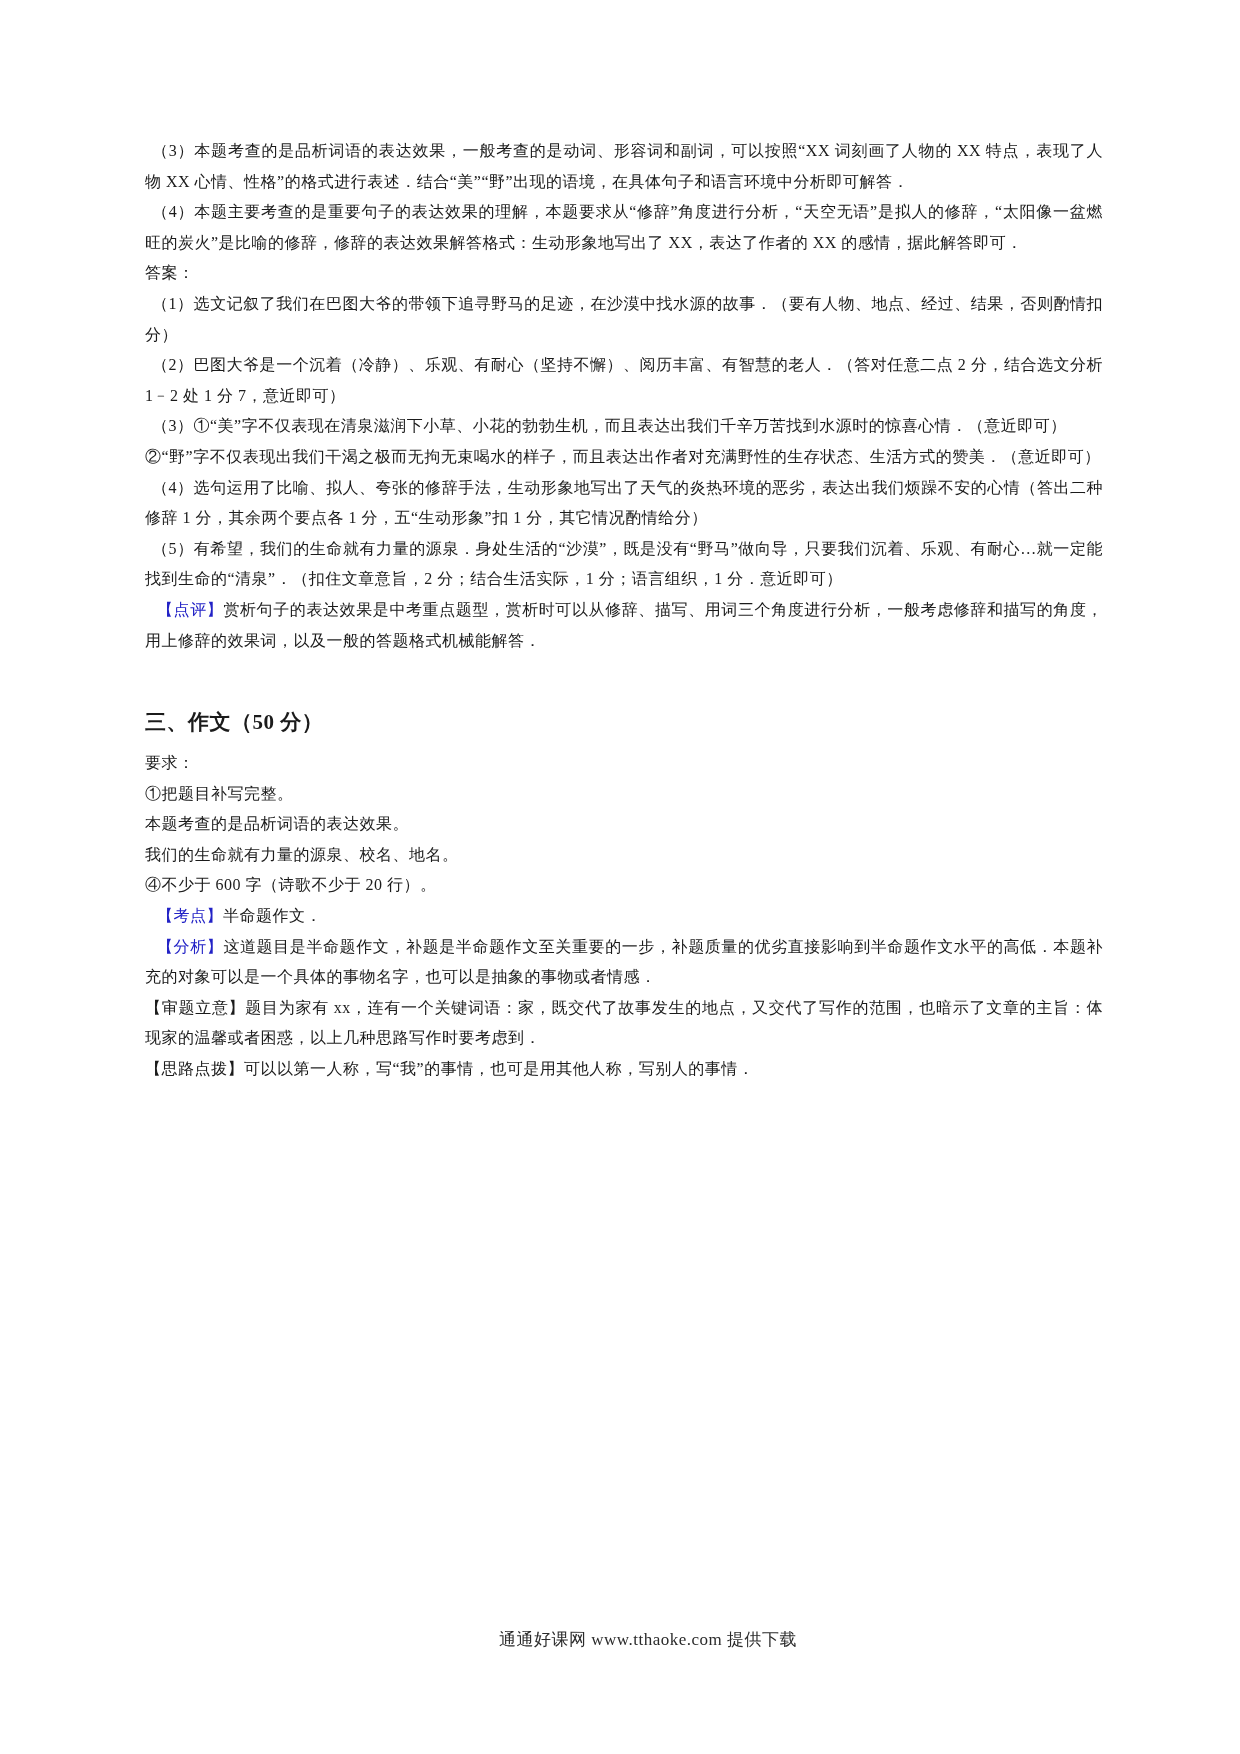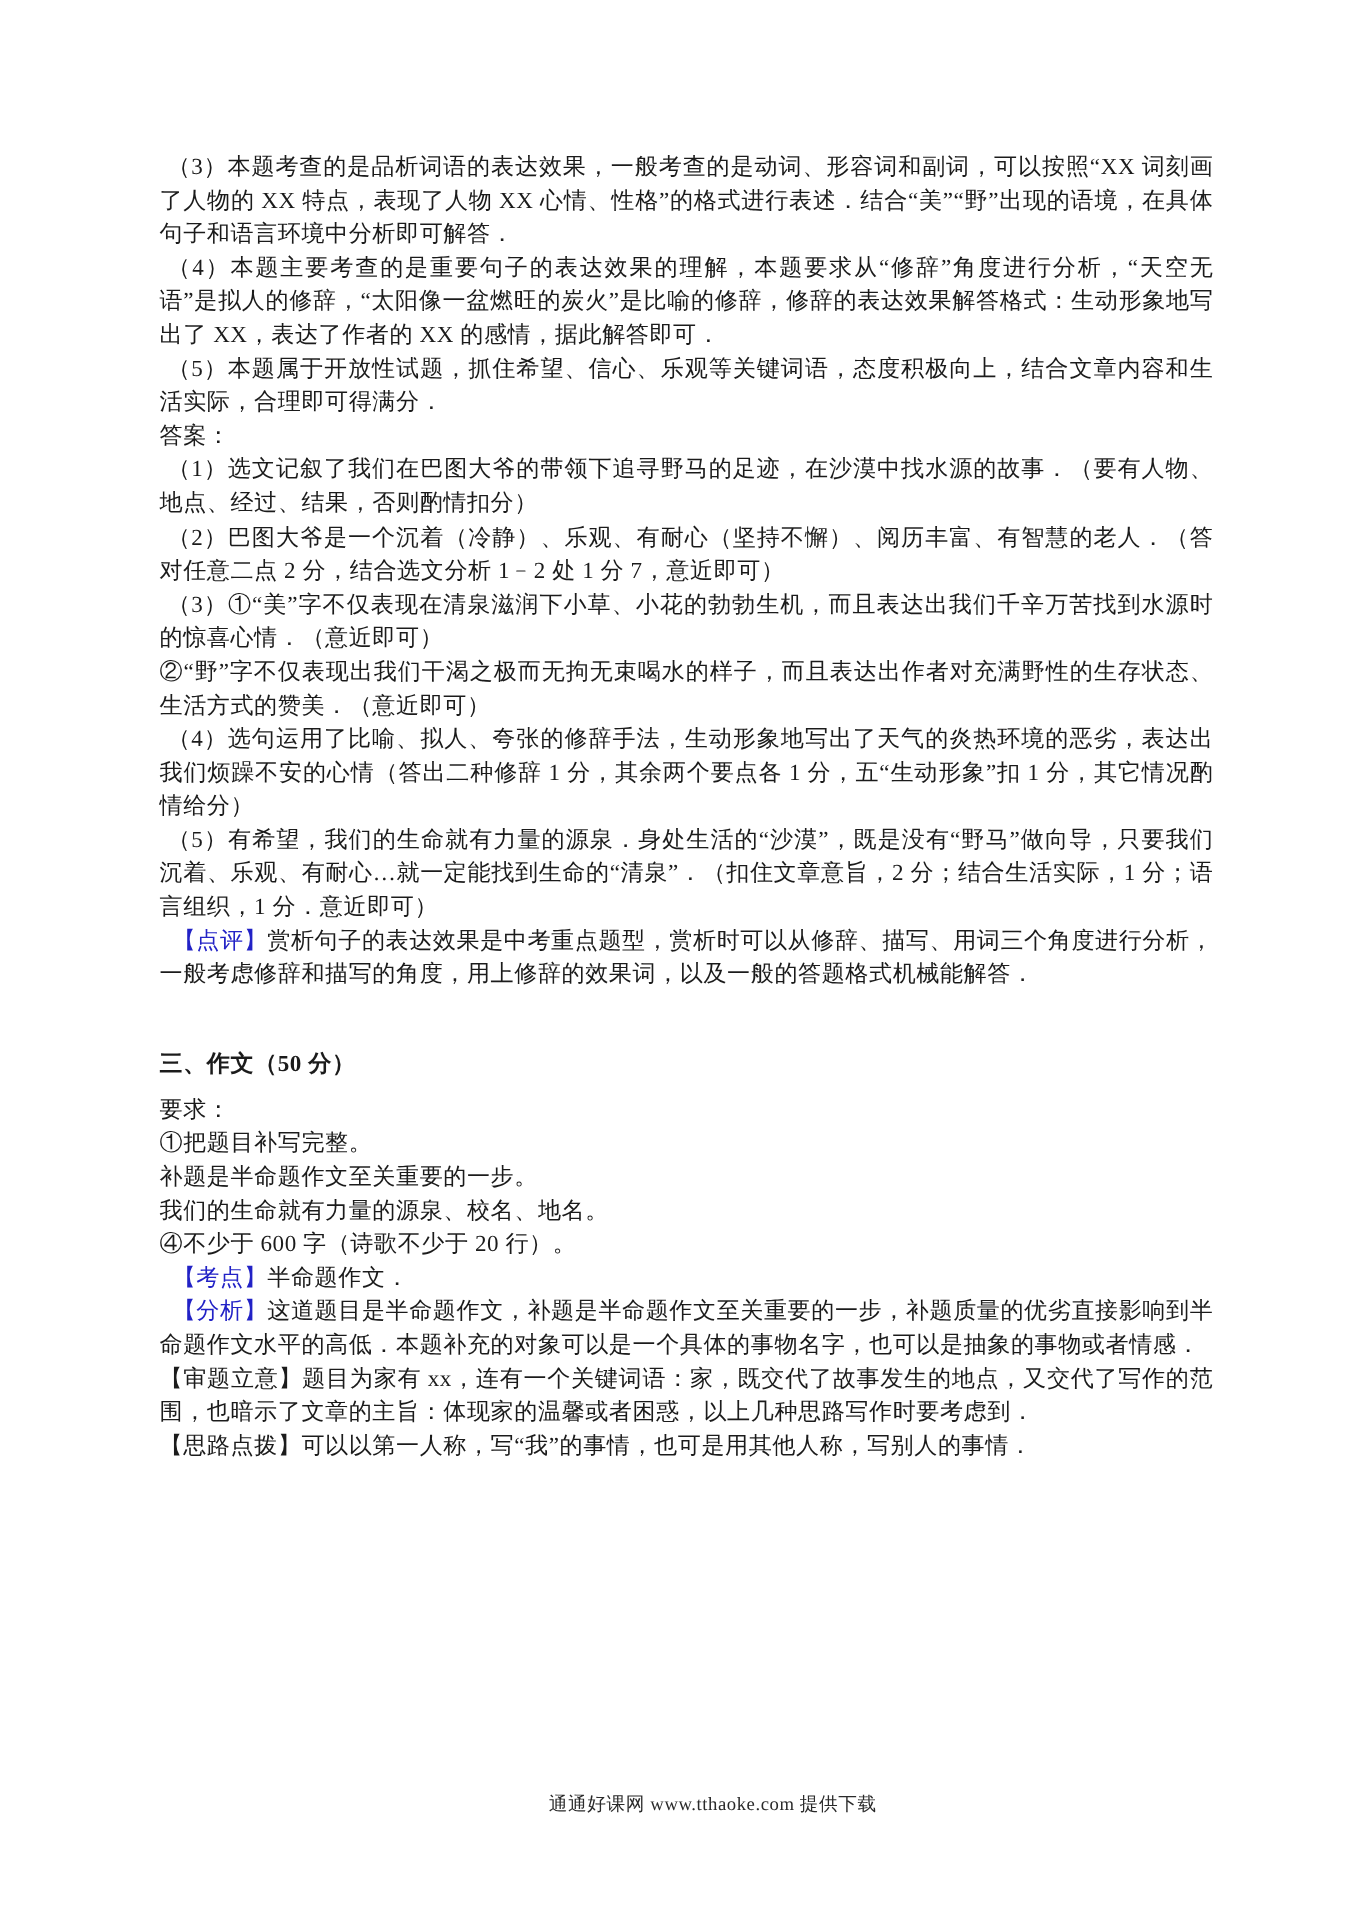--- a/index.html
+++ b/index.html
@@ -14,21 +14,21 @@
     overflow: hidden;
   }
   .content {
     position: absolute;
     left: 145px;
     top: 136px;
     width: 958px;
   }
   .para {
     margin: 0;
-    font-size: 21px;
+    font-size: 16px;
     line-height: 30.6px;
     text-align: justify;
     letter-spacing: 0.5px;
   }
   .para.indent { text-indent: 7px; }
   .tag { color: #2222c6; margin-left: 12px; }
   .heading {
     margin: 50px 0 10px 0;
     font-size: 21px;
     font-weight: bold;
@@ -48,38 +48,37 @@
   }
 </style>
 </head>
 <body>
 
 <div class="page">
   <div class="content">
 
     <p class="para indent">（3）本题考查的是品析词语的表达效果，一般考查的是动词、形容词和副词，可以按照“XX 词刻画了人物的 XX 特点，表现了人物 XX 心情、性格”的格式进行表述．结合“美”“野”出现的语境，在具体句子和语言环境中分析即可解答．</p>
     <p class="para indent">（4）本题主要考查的是重要句子的表达效果的理解，本题要求从“修辞”角度进行分析，“天空无语”是拟人的修辞，“太阳像一盆燃旺的炭火”是比喻的修辞，修辞的表达效果解答格式：生动形象地写出了 XX，表达了作者的 XX 的感情，据此解答即可．</p>
-    <p class="para indent">（5）本题属于开放性试题，抓住希望、信心、乐观等关键词语，态度积极向上，结合文章内容和生活实际，合理即可得满分．</p>
 
     <p class="para">答案：</p>
 
     <p class="para indent">（1）选文记叙了我们在巴图大爷的带领下追寻野马的足迹，在沙漠中找水源的故事．（要有人物、地点、经过、结果，否则酌情扣分）</p>
     <p class="para indent">（2）巴图大爷是一个沉着（冷静）、乐观、有耐心（坚持不懈）、阅历丰富、有智慧的老人．（答对任意二点 2 分，结合选文分析 1﹣2 处 1 分 7，意近即可）</p>
     <p class="para indent">（3）①“美”字不仅表现在清泉滋润下小草、小花的勃勃生机，而且表达出我们千辛万苦找到水源时的惊喜心情．（意近即可）</p>
     <p class="para">②“野”字不仅表现出我们干渴之极而无拘无束喝水的样子，而且表达出作者对充满野性的生存状态、生活方式的赞美．（意近即可）</p>
     <p class="para indent">（4）选句运用了比喻、拟人、夸张的修辞手法，生动形象地写出了天气的炎热环境的恶劣，表达出我们烦躁不安的心情（答出二种修辞 1 分，其余两个要点各 1 分，五“生动形象”扣 1 分，其它情况酌情给分）</p>
     <p class="para indent">（5）有希望，我们的生命就有力量的源泉．身处生活的“沙漠”，既是没有“野马”做向导，只要我们沉着、乐观、有耐心…就一定能找到生命的“清泉”．（扣住文章意旨，2 分；结合生活实际，1 分；语言组织，1 分．意近即可）</p>
 
     <p class="para"><span class="tag">【点评】</span><span>赏析句子的表达效果是中考重点题型，赏析时可以从修辞、描写、用词三个角度进行分析，一般考虑修辞和描写的角度，用上修辞的效果词，以及一般的答题格式机械能解答．</span></p>
 
     <h2 class="heading">三、作文（50 分）</h2>
 
     <p class="para">要求：</p>
     <p class="para">①把题目补写完整。</p>
-    <p class="para">补题是半命题作文至关重要的一步。</p>
+    <p class="para">本题考查的是品析词语的表达效果。</p>
     <p class="para">我们的生命就有力量的源泉、校名、地名。</p>
     <p class="para">④不少于 600 字（诗歌不少于 20 行）。</p>
 
     <p class="para"><span class="tag">【考点】</span><span>半命题作文．</span></p>
 
     <p class="para"><span class="tag">【分析】</span><span>这道题目是半命题作文，补题是半命题作文至关重要的一步，补题质量的优劣直接影响到半命题作文水平的高低．本题补充的对象可以是一个具体的事物名字，也可以是抽象的事物或者情感．</span></p>
 
     <p class="para">【审题立意】题目为家有 xx，连有一个关键词语：家，既交代了故事发生的地点，又交代了写作的范围，也暗示了文章的主旨：体现家的温馨或者困惑，以上几种思路写作时要考虑到．</p>
     <p class="para">【思路点拨】可以以第一人称，写“我”的事情，也可是用其他人称，写别人的事情．</p>
 

